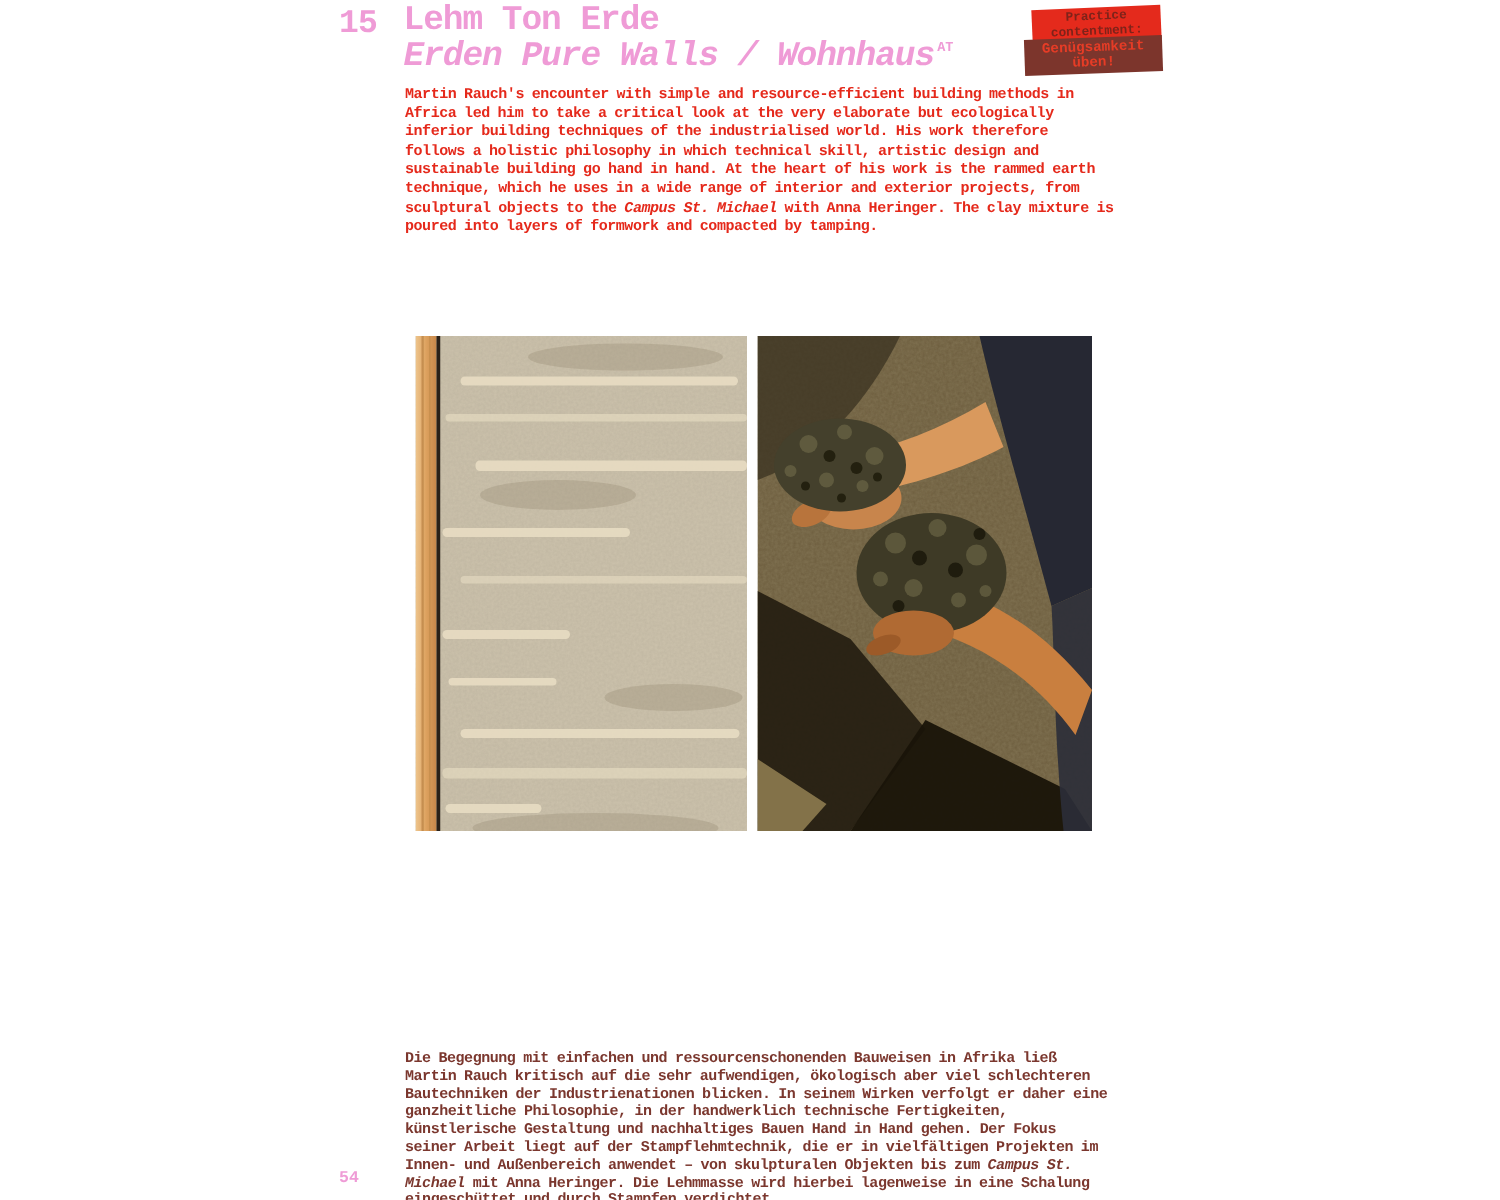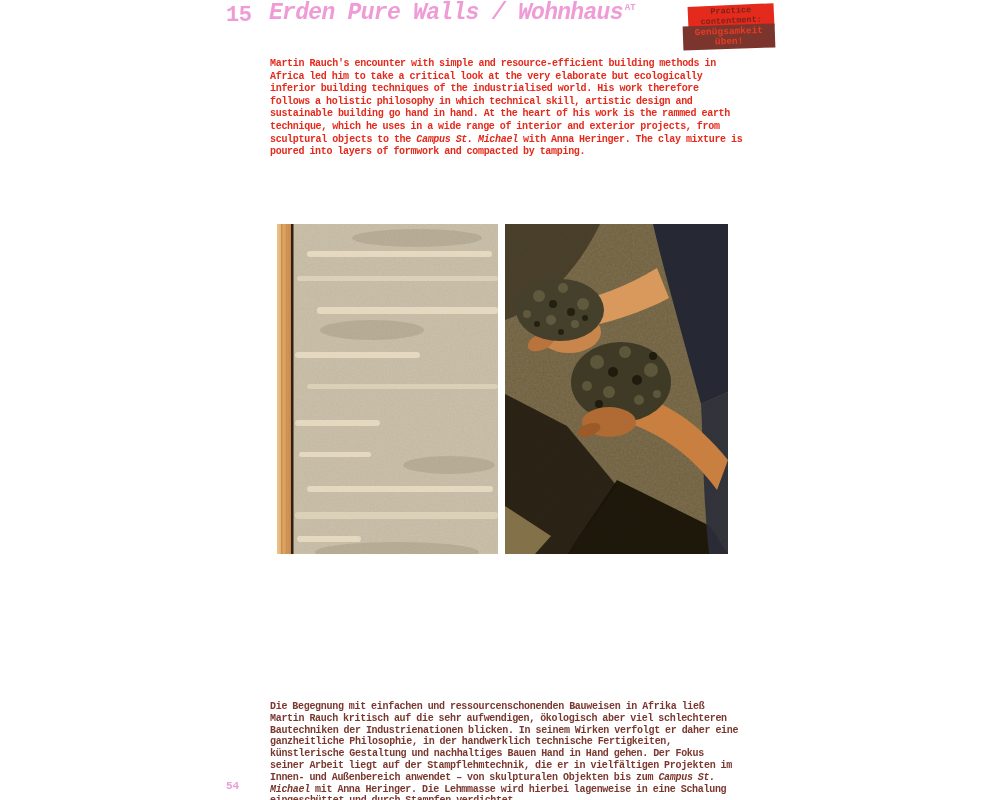--- a/index.html
+++ b/index.html
@@ -74,20 +74,21 @@
   }
 </style>
 </head>
 <body>
 
 <div id="page">
 
   <div class="index-num">15</div>
 
   <div class="title-block">
+    <div class="title-line1">Lehm Ton Erde</div>
     <div class="title-line2"><span>Erden Pure Walls / Wohnhaus</span><span class="title-sup">AT</span></div>
   </div>
 
   <div class="stamp stamp-red">
     <span>Practice</span>
     <span>contentment:</span>
   </div>
   <div class="stamp stamp-dark">
     <span>Genügsamkeit</span>
     <span>üben!</span>

